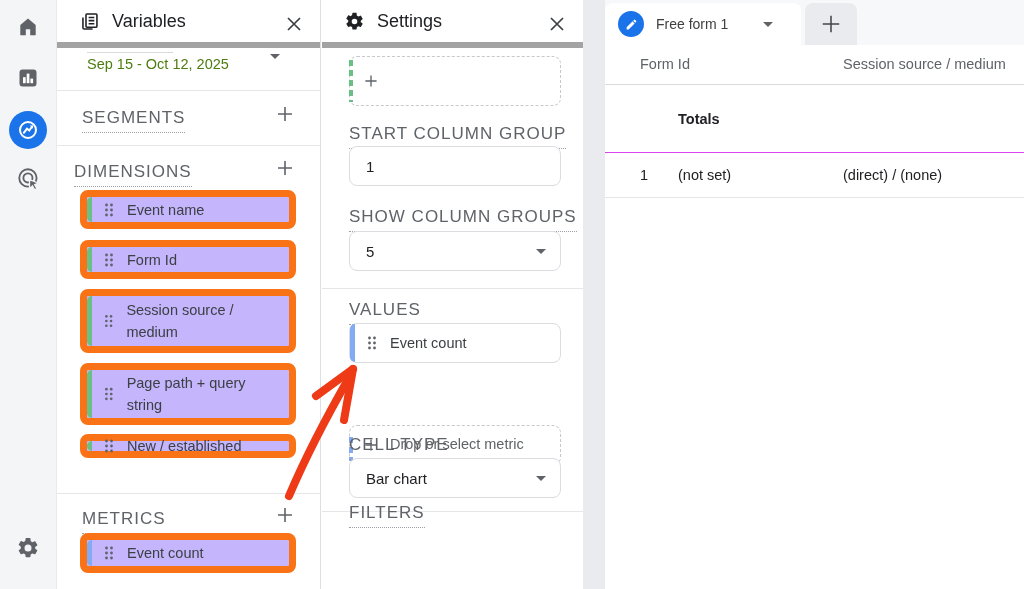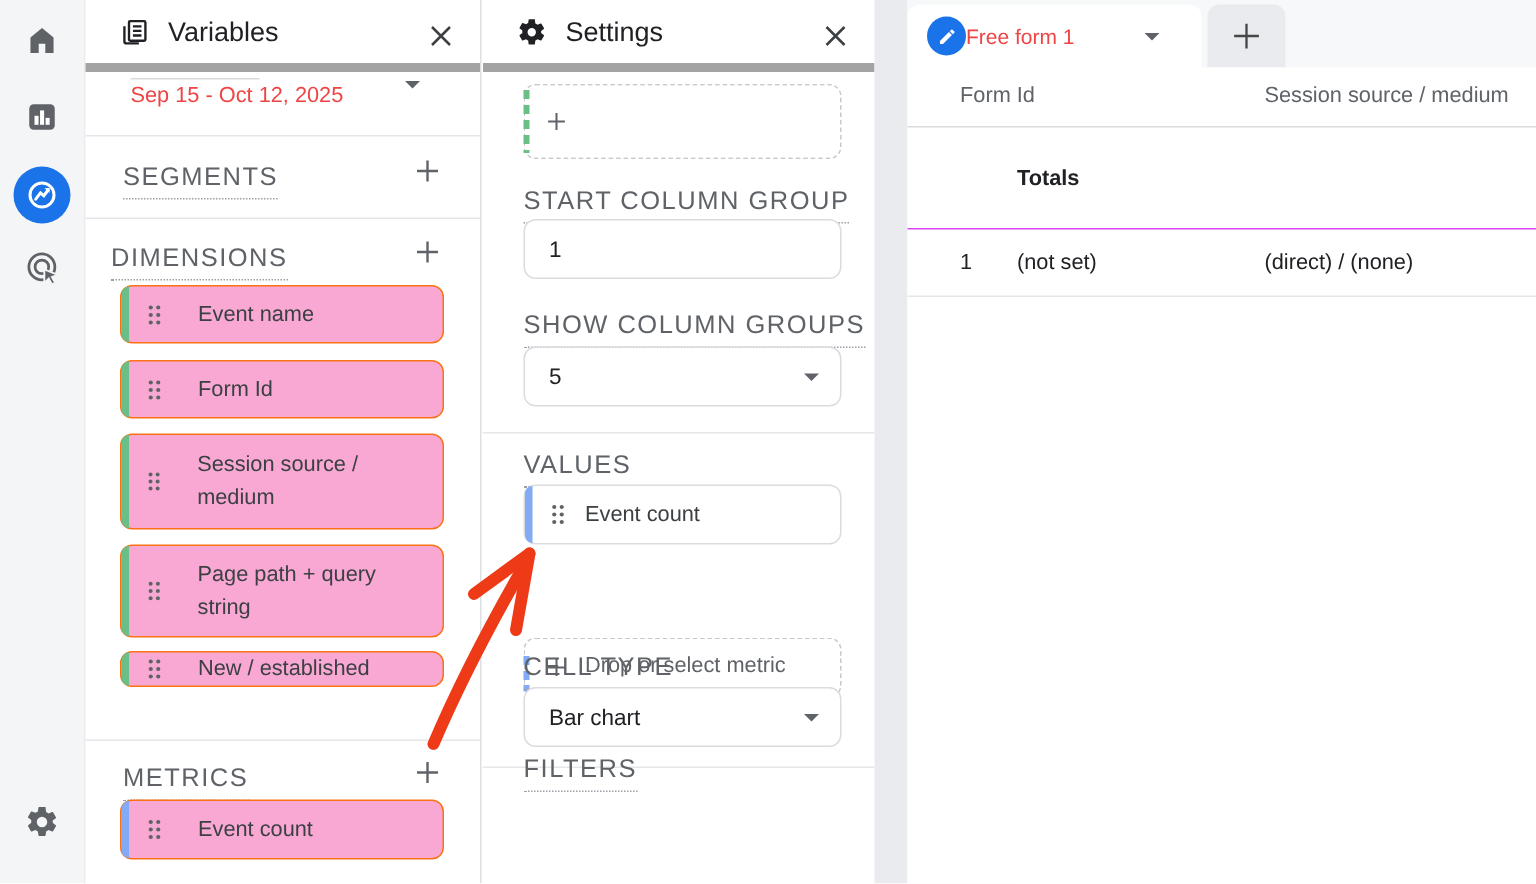--- a/index.html
+++ b/index.html
@@ -12,48 +12,48 @@
   .rail-icon.explore-wrap { width:38px; height:38px; background:#1a73e8; border-radius:50%; display:flex; align-items:center; justify-content:center; }
 
   
   .panel { position:absolute; top:0; height:589px; background:#fff; }
   .panel-header { position:absolute; left:0; right:0; top:0; height:48px; border-bottom:6px solid #a3a3a3; display:flex; align-items:center; padding-left:22px; }
   .panel-title { font-size:18px; color:#202124; margin-left:12px; }
   .panel-close { position:absolute; right:16px; top:14px; width:20px; height:20px; cursor:pointer; }
   .sec-label { font-size:17px; letter-spacing:1px; color:#5f6368; display:inline-block; border-bottom:1px dotted #9aa0a6; padding-bottom:4px; }
   .plus-btn { position:absolute; width:20px; height:20px; cursor:pointer; }
   .caret { width:0; height:0; border-left:5px solid transparent; border-right:5px solid transparent; border-top:5.5px solid #5f6368; }
-  .chip { position:absolute; left:23px; width:216px; background:#f9a8d4; border:1px solid #f97316; border-radius:8px; display:flex; align-items:center; gap:24px; padding:0 10px 0 17px; font-size:14.5px; color:#3c4043; cursor:grab; }
+  .chip { position:absolute; left:23px; width:216px; background:#c4b5fd; border:7px solid #f97316; border-radius:8px; display:flex; align-items:center; gap:13px; padding:0 10px 0 17px; font-size:14.5px; color:#3c4043; cursor:grab; }
   .chip .accent { position:absolute; left:0; top:0; bottom:0; width:5px; border-radius:8px 0 0 8px; }
   .divider { position:absolute; left:0; right:0; height:1px; background:#e4e6e8; }
 
   
   .variables { left:57px; width:264px; border-right:1px solid #dde0e3; }
   .v-plus { right:25px; }
   .date-hairline { position:absolute; left:30px; top:52px; width:86px; height:1px; background:#d7dadd; }
-  .date-text { position:absolute; left:30px; top:56px; font-size:14.5px; color:#ef4444; cursor:pointer; }
+  .date-text { position:absolute; left:30px; top:56px; font-size:14.5px; color:#4d7c0f; cursor:pointer; }
   .date-caret { position:absolute; right:40px; top:54px; cursor:pointer; }
 
   
   .settings { left:322px; width:261px; }
   .s-item { position:absolute; left:27px; width:212px; }
   .dropzone { border:1px dashed #c6c9cc; border-radius:8px; color:#5f6368; font-size:14.5px; display:flex; align-items:center; gap:11px; padding:0 8px 0 13px; position:relative; line-height:1.35; }
   .dz-green::before { content:""; position:absolute; left:-1px; top:3px; bottom:3px; width:4px; background:repeating-linear-gradient(to bottom,#69bf85 0 6px,transparent 6px 10px); }
   .dz-blue-tail::after { content:""; position:absolute; left:-1px; bottom:3px; height:24px; width:4px; background:repeating-linear-gradient(to bottom,#82aaf5 0 6px,transparent 6px 10px); }
   .field { border:1px solid #dadce0; border-radius:8px; height:40px; display:flex; align-items:center; padding-left:16px; font-size:15px; color:#202124; background:#fff; }
   .field .caret { position:absolute; right:14px; }
   .chip-s { position:absolute; left:27px; width:212px; height:40px; background:#fff; border:1px solid #dadce0; border-radius:8px; display:flex; align-items:center; gap:13px; padding-left:17px; font-size:14.5px; color:#3c4043; cursor:grab; }
   .chip-s .accent { position:absolute; left:0; top:0; bottom:0; width:5px; border-radius:8px 0 0 8px; }
 
   
   .gapcol { position:absolute; left:583px; top:0; width:22px; height:589px; background:#e9ebee; }
   .canvas { position:absolute; left:605px; top:0; right:0; height:589px; background:#f7f8f9; }
   .tab-active { position:absolute; left:0; top:3px; width:196px; height:42px; background:#fff; border-radius:8px 8px 0 0; display:flex; align-items:center; cursor:pointer; }
   .pencil-circle { width:26px; height:26px; border-radius:50%; background:#1a73e8; display:flex; align-items:center; justify-content:center; margin-left:13px; }
-  .tab-label { font-size:14px; color:#ef4444; }
+  .tab-label { font-size:14px; color:#404040; margin-left:12px; }
   .tab-caret { position:absolute; right:28px; top:19px; }
   .tab-add { position:absolute; left:200px; top:3px; width:52px; height:42px; background:#e9ebee; border-radius:8px 8px 0 0; display:flex; align-items:center; justify-content:center; cursor:pointer; }
   .card { position:absolute; left:0; top:45px; right:0; bottom:0; background:#fff; }
   .thead { position:absolute; left:0; right:0; top:0; height:40px; border-bottom:1px solid #d9dcdf; font-size:14.5px; color:#5f6368; }
   .col-formid { position:absolute; left:35px; top:11px; }
   .col-source { position:absolute; left:238px; top:11px; }
   .trow-totals { position:absolute; left:0; right:0; top:40px; height:68px; border-bottom:1px solid #d946ef; }
   .totals-label { position:absolute; left:73px; top:26px; font-size:14.5px; font-weight:bold; color:#202124; }
   .trow { position:absolute; left:0; right:0; top:108px; height:45px; border-bottom:1px solid #e4e6e8; font-size:14.5px; color:#202124; }
   .cell-num { position:absolute; left:35px; top:14px; }

